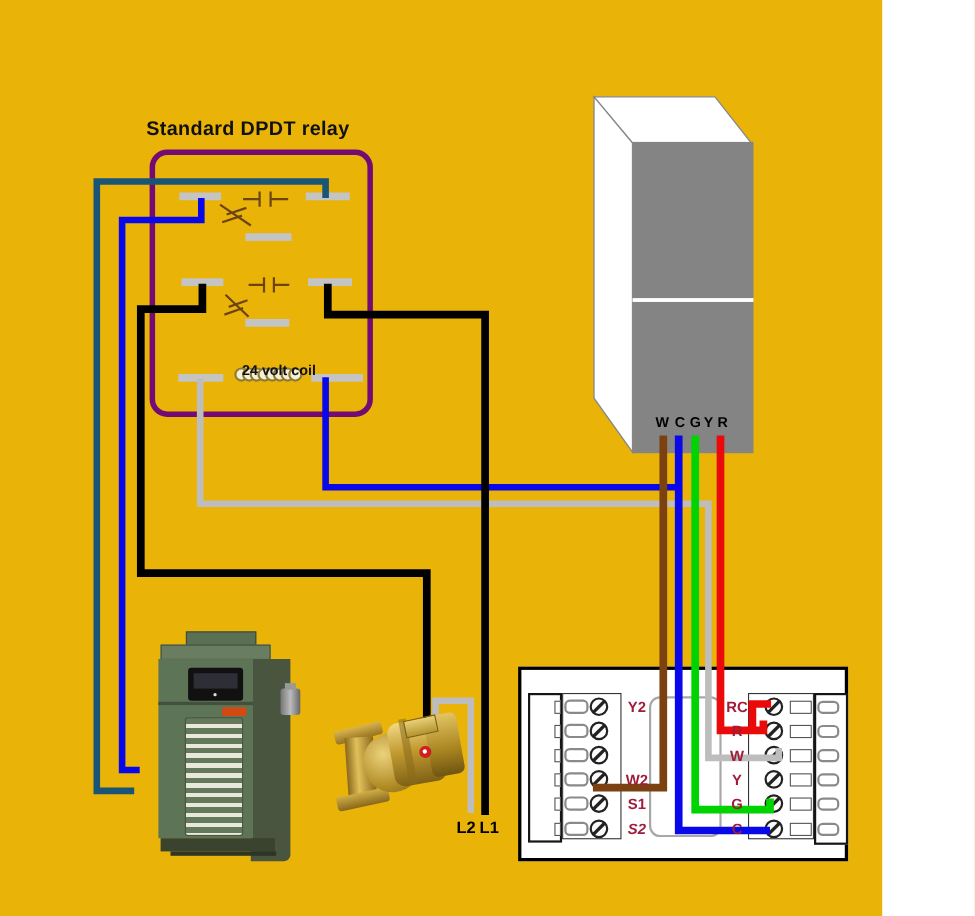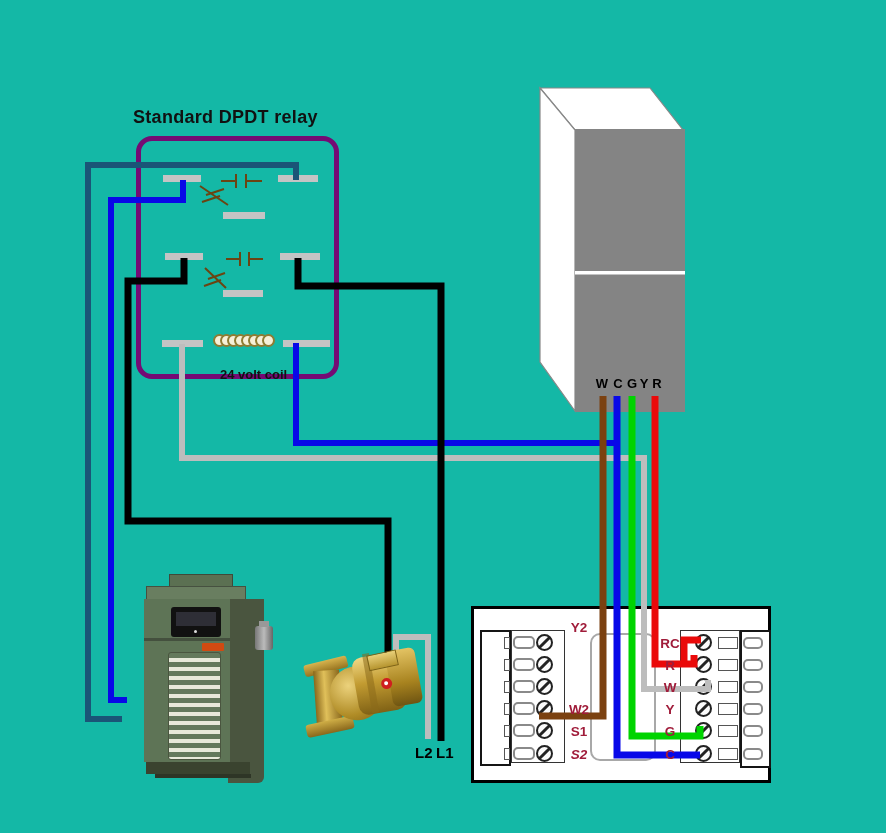--- a/index.html
+++ b/index.html
@@ -1,30 +1,30 @@
 <!DOCTYPE html>
 <html><head>
 <meta charset="utf-8">
 <style>
   html,body{margin:0;padding:0;background:#fff;}
   *{box-sizing:border-box;}
-  .canvas{position:relative;width:886px;height:833px;background:#14b8a6;overflow:hidden;
+  .canvas{position:relative;width:802px;height:833px;background:#eab308;overflow:hidden;
           font-family:"Liberation Sans",sans-serif;}
   .abs{position:absolute;}
   svg.layer{position:absolute;left:0;top:0;pointer-events:none;}
   #decor-svg{z-index:1;}
   #wires-svg{z-index:5;}
 
   .title{left:133px;top:107px;font-size:18px;font-weight:bold;color:#111;
          letter-spacing:.3px;z-index:7;}
 
   .relay-outline{left:136px;top:136px;width:203px;height:243px;
                  border:5px solid #740b74;border-radius:16px;z-index:2;}
   .bar{position:absolute;height:7px;background:#c4c4c4;z-index:2;}
-  .coil-label{left:220px;top:367px;font-size:13px;font-weight:bold;color:#111;z-index:7;}
+  .coil-label{left:220px;top:329px;font-size:13px;font-weight:bold;color:#111;z-index:7;}
   .coil{left:213px;top:334px;width:60px;height:14px;display:flex;z-index:2;}
   .coil i{display:block;width:13px;height:13px;border:2px solid #8f7c33;background:#f6f0d8;
           border-radius:50%;margin-left:-6px;flex:none;}
   .coil i:first-child{margin-left:0;}
 
   .ah-label{position:absolute;top:376px;transform:translateX(-50%);font-size:13px;
             font-weight:bold;color:#000;z-index:7;}
 
   .power-label{position:absolute;top:744px;font-size:15px;font-weight:bold;color:#000;z-index:7;}
 
@@ -173,21 +173,21 @@
       <div class="screw" style="left: 62px; top: 113px;"></div>
       <div class="screw" style="left: 221px; top: 113px;"></div>
       <div class="tab" style="left: 244px; top: 116px; width: 20px; height: 12px;"></div>
       <div class="slot" style="left: 269px; top: 116px; width: 20px; height: 12px;"></div>
       <div class="tab" style="left: 30px; top: 139px; width: 6px; height: 12px;"></div>
       <div class="slot" style="left: 39px; top: 138px; width: 22px; height: 13px;"></div>
       <div class="screw" style="left: 62px; top: 136px;"></div>
       <div class="screw" style="left: 221px; top: 136px;"></div>
       <div class="tab" style="left: 244px; top: 139px; width: 20px; height: 12px;"></div>
       <div class="slot" style="left: 269px; top: 139px; width: 20px; height: 12px;"></div>
-      <div class="tlabel" style="left: 105px; top: 18px; color: rgb(160, 28, 58);">Y2</div>
+      <div class="tlabel" style="left: 105px; top: 34px; color: rgb(160, 28, 58);">Y2</div>
       <div class="tlabel" style="left: 105px; top: 100px; color: rgb(160, 28, 58);">W2</div>
       <div class="tlabel" style="left: 105px; top: 122px; color: rgb(160, 28, 58);">S1</div>
       <div class="tlabel" style="left: 105px; top: 145px; color: rgb(160, 28, 58); font-style: italic;">S2</div>
       <div class="tlabel" style="left: 196px; top: 34px; color: rgb(160, 28, 58);">RC</div>
       <div class="tlabel" style="left: 196px; top: 56px; color: rgb(160, 28, 58);">R</div>
       <div class="tlabel" style="left: 196px; top: 78px; color: rgb(160, 28, 58);">W</div>
       <div class="tlabel" style="left: 196px; top: 100px; color: rgb(160, 28, 58);">Y</div>
       <div class="tlabel" style="left: 196px; top: 122px; color: rgb(160, 28, 58);">G</div>
       <div class="tlabel" style="left: 196px; top: 145px; color: rgb(160, 28, 58);">C</div>
     </div>

